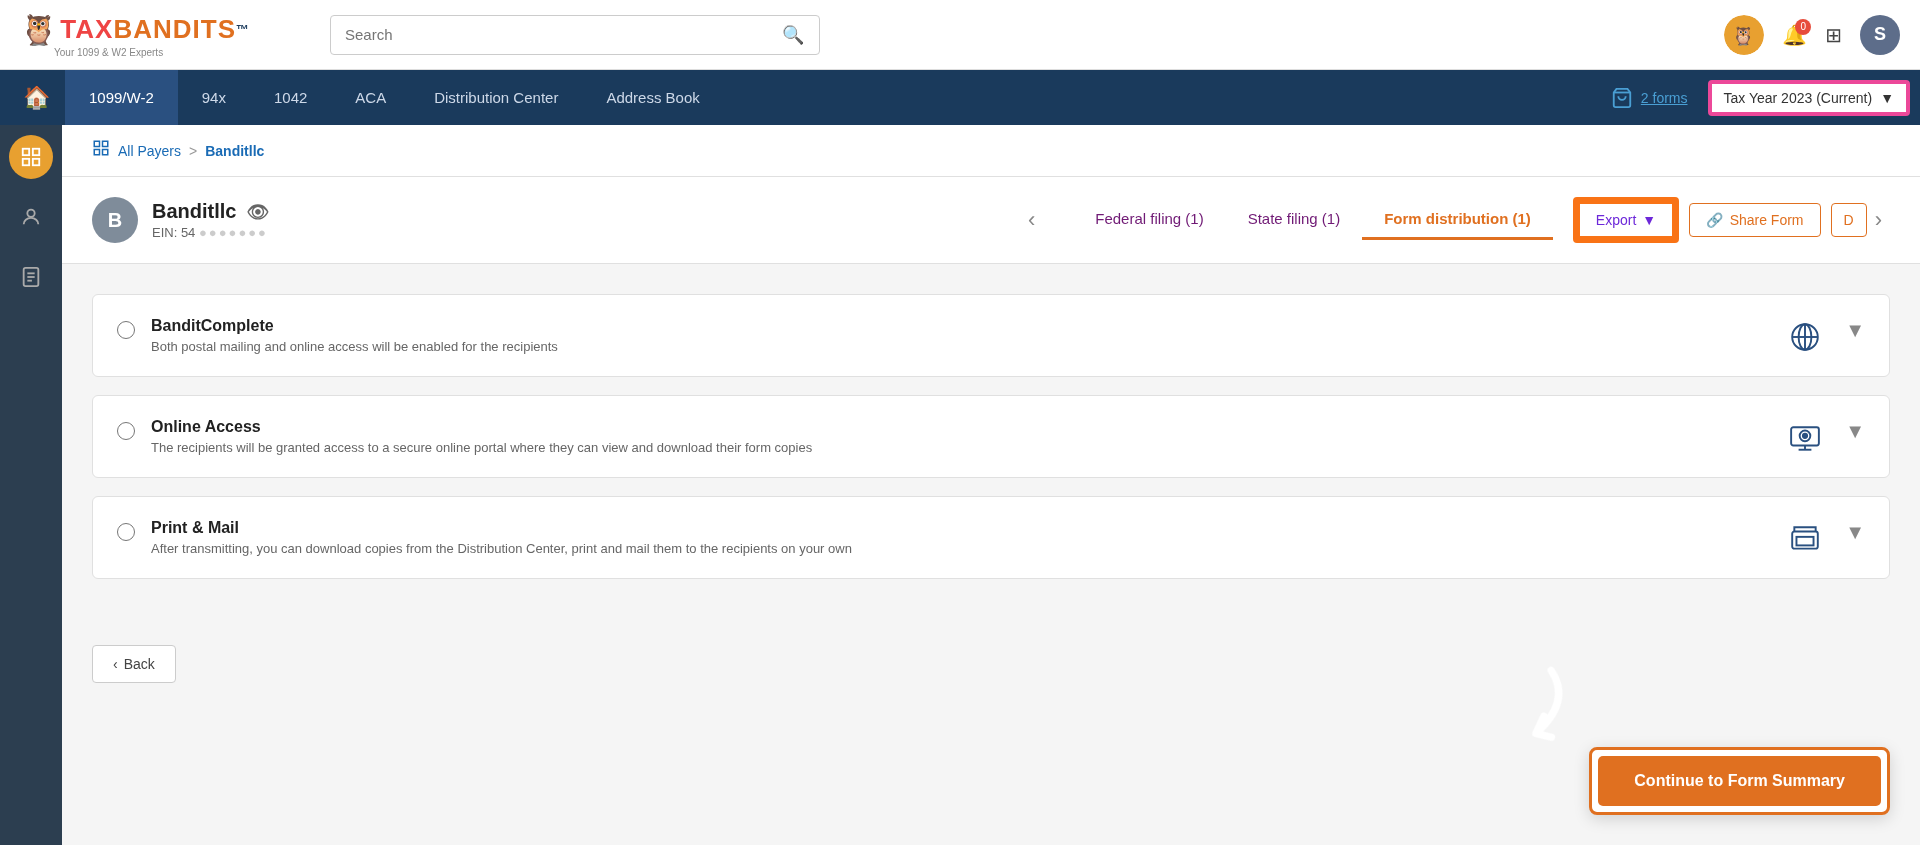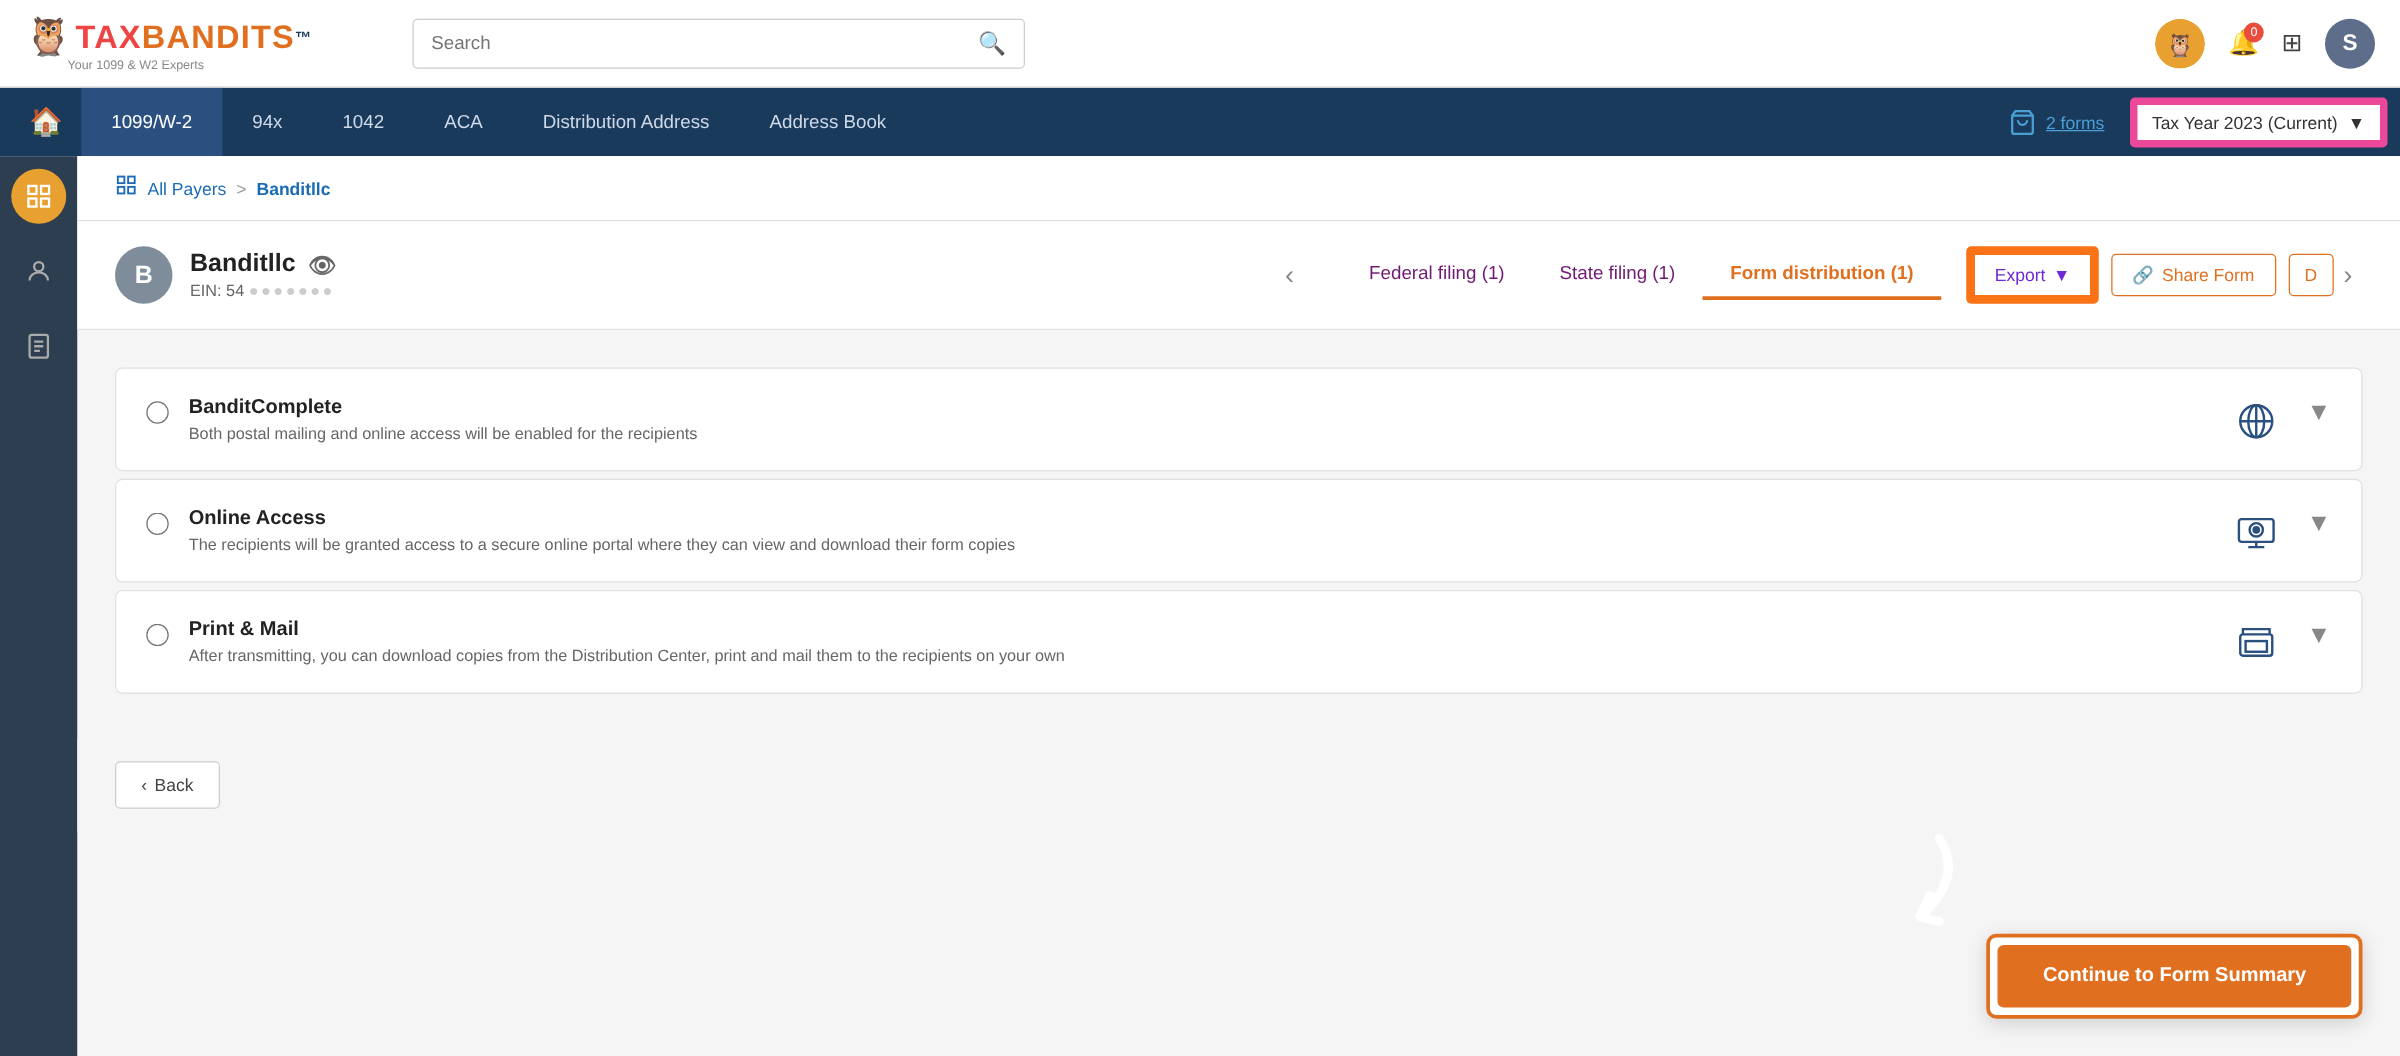--- a/index.html
+++ b/index.html
@@ -56,21 +56,21 @@
       text-decoration: none; white-space: nowrap;
     }
     .nav-item.active { background: #2a5080; color: #fff; }
     .nav-cart {
       margin-left: auto; display: flex; align-items: center; gap: 8px;
       color: #4a9fd4; font-size: 14px; cursor: pointer; text-decoration: underline;
     }
     .nav-cart svg { width: 22px; height: 22px; }
     .year-select {
       margin-left: 20px; display: flex; align-items: center;
-      background: #fff; border: 6px solid #ec4899; border-radius: 4px;
+      background: #fff; border: 4px solid #ec4899; border-radius: 4px;
       padding: 6px 12px; font-size: 14px; cursor: pointer; color: #333;
       gap: 8px; white-space: nowrap;
     }
 
     
     .layout { display: flex; position: relative; }
     .sidebar {
       width: 62px; background: #2c3e50; min-height: 720px;
       display: flex; flex-direction: column; align-items: center;
       padding: 10px 0; gap: 6px;
@@ -130,21 +130,21 @@
       border: 1px solid #e07020; border-radius: 4px; padding: 8px 16px;
       background: #fff; font-size: 14px; cursor: pointer; color: #e07020;
     }
     .arrow-nav { background: none; border: none; font-size: 22px; cursor: pointer; color: #888; padding: 4px 8px; }
 
     
     .distribution-content { padding: 30px 30px; }
     .dist-option {
       display: flex; align-items: flex-start; gap: 16px;
       background: #fff; border: 1px solid #e0e0e0; border-radius: 6px;
-      padding: 22px 24px; margin-bottom: 6px;
+      padding: 22px 24px; margin-bottom: 18px;
       position: relative;
     }
     .dist-radio { margin-top: 4px; width: 18px; height: 18px; accent-color: #e07020; cursor: pointer; }
     .dist-info { flex: 1; }
     .dist-title { font-size: 16px; font-weight: bold; color: #222; margin-bottom: 4px; }
     .dist-desc { font-size: 13px; color: #666; }
     .dist-icon {
       display: flex; align-items: center; justify-content: center;
       margin-right: 8px; margin-top: 4px;
     }
@@ -230,21 +230,21 @@
     <div class="avatar-circle">S</div>
   </div>
 </div>
 
 <nav class="nav-bar">
   <button class="nav-home">🏠</button>
   <button class="nav-item active">1099/W-2</button>
   <button class="nav-item">94x</button>
   <button class="nav-item">1042</button>
   <button class="nav-item">ACA</button>
-  <button class="nav-item">Distribution Address</button>
+  <button class="nav-item">Distribution Center</button>
   <button class="nav-item">Address Book</button>
   <div class="nav-cart">
     <svg viewBox="0 0 24 24" fill="none" stroke="#4a9fd4" stroke-width="2">
         <path d="M6 2L3 6v14a2 2 0 002 2h14a2 2 0 002-2V6l-3-4z"></path>
         <line x1="3" y1="6" x2="21" y2="6"></line>
         <path d="M16 10a4 4 0 01-8 0"></path>
       </svg>
     <span>2 forms</span>
   </div>
   <div class="year-select">

